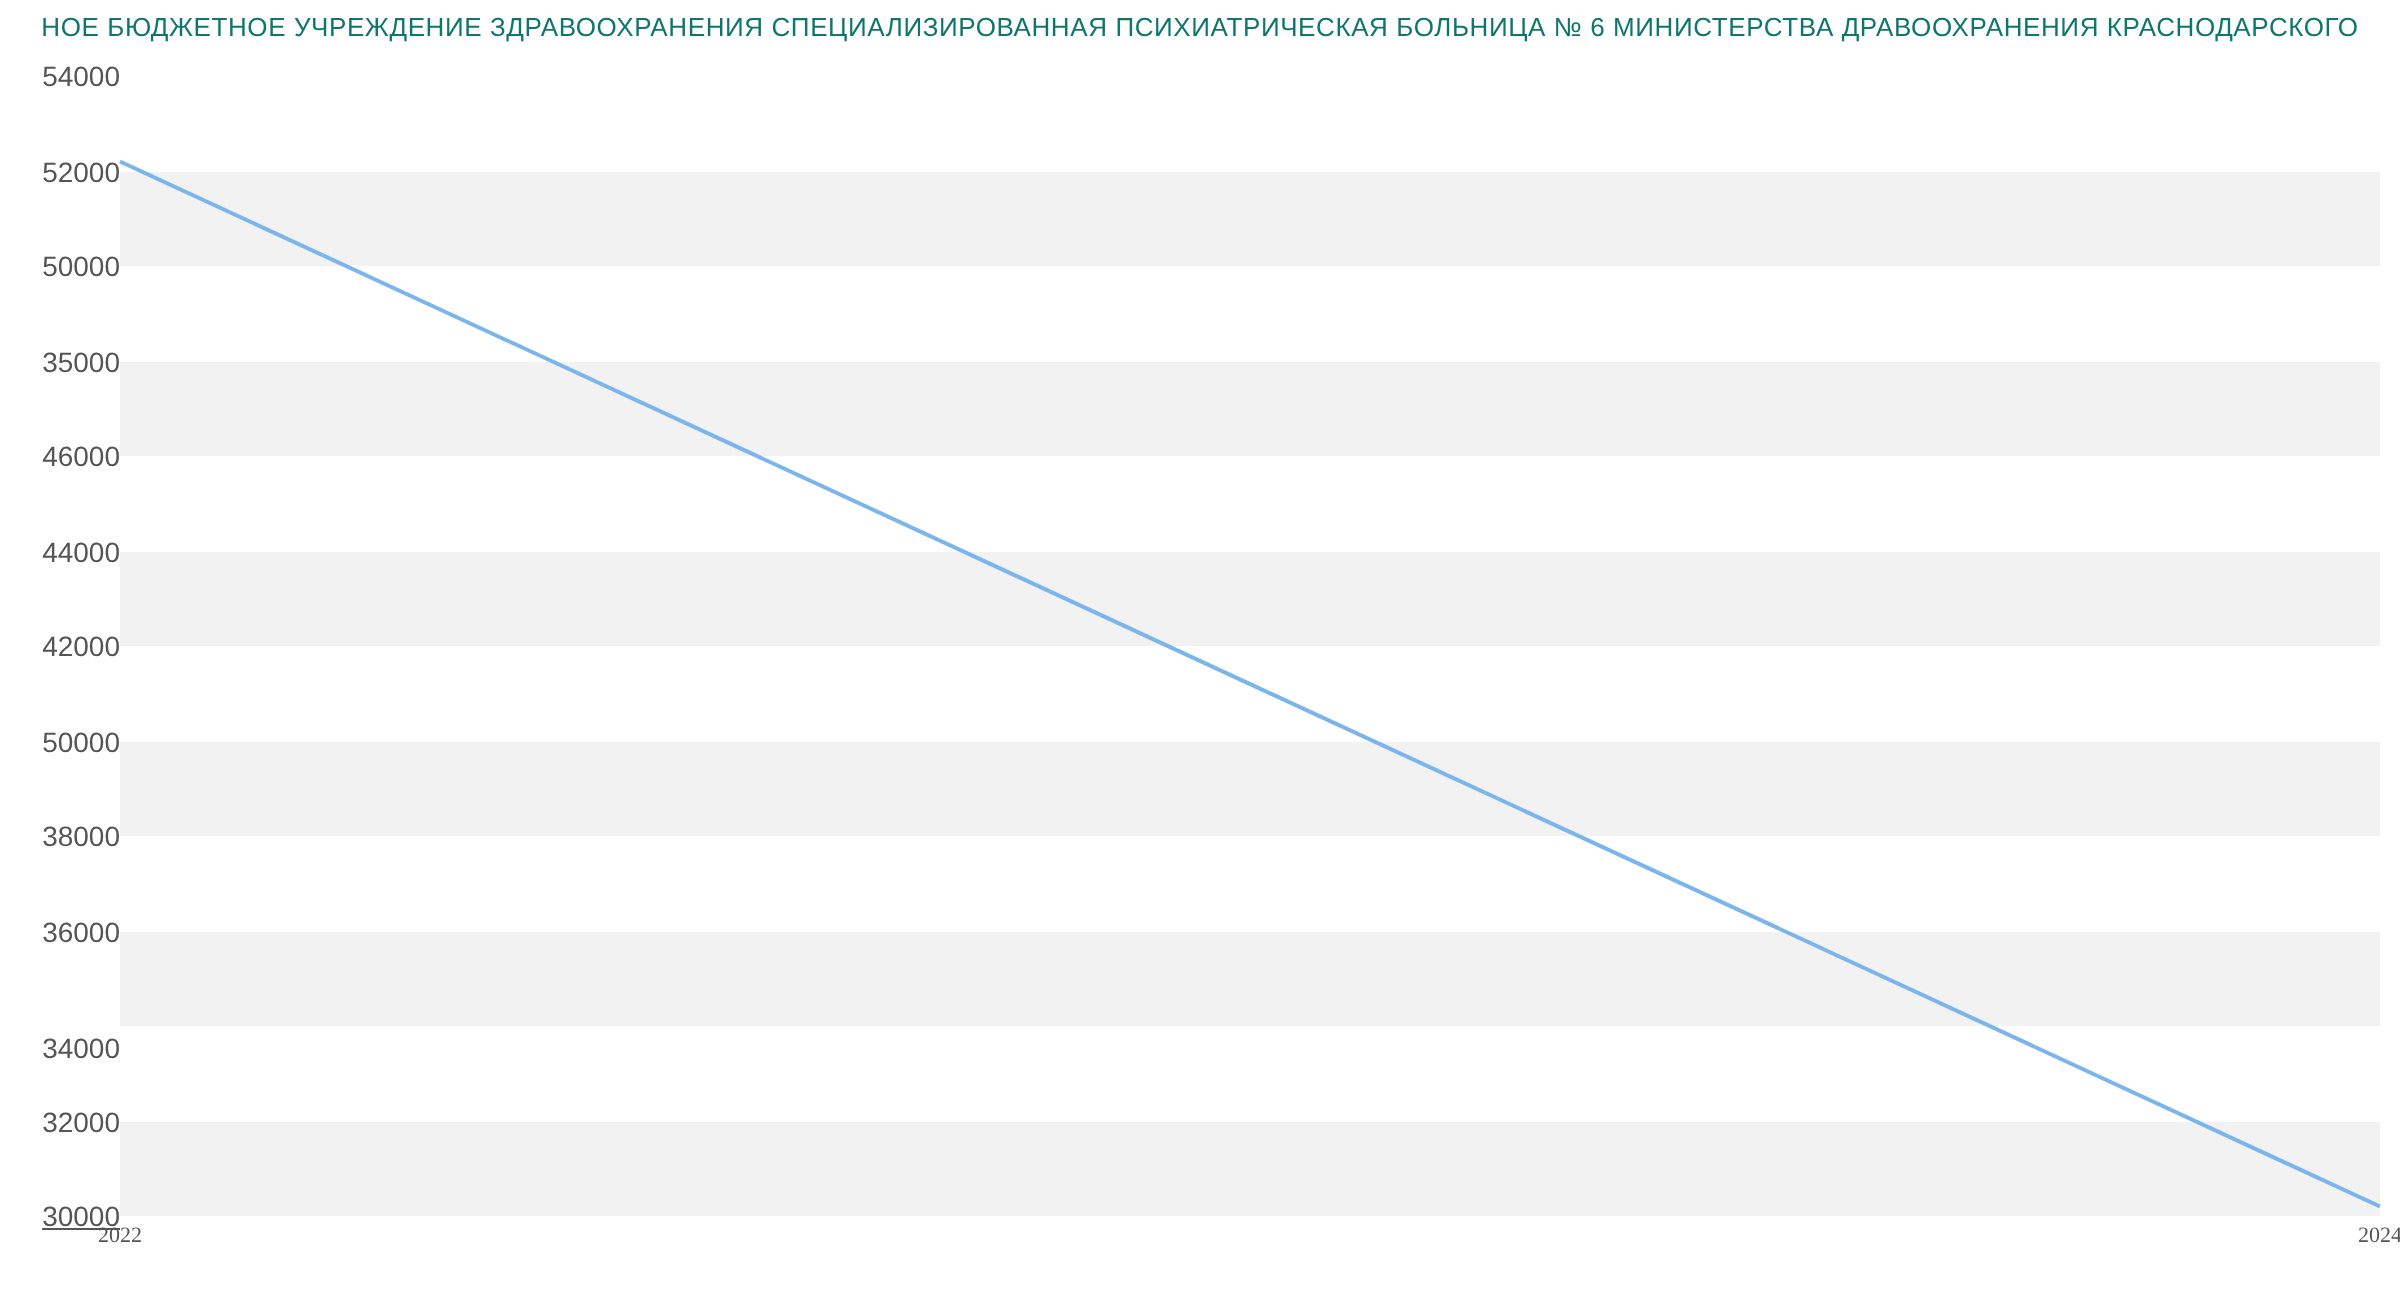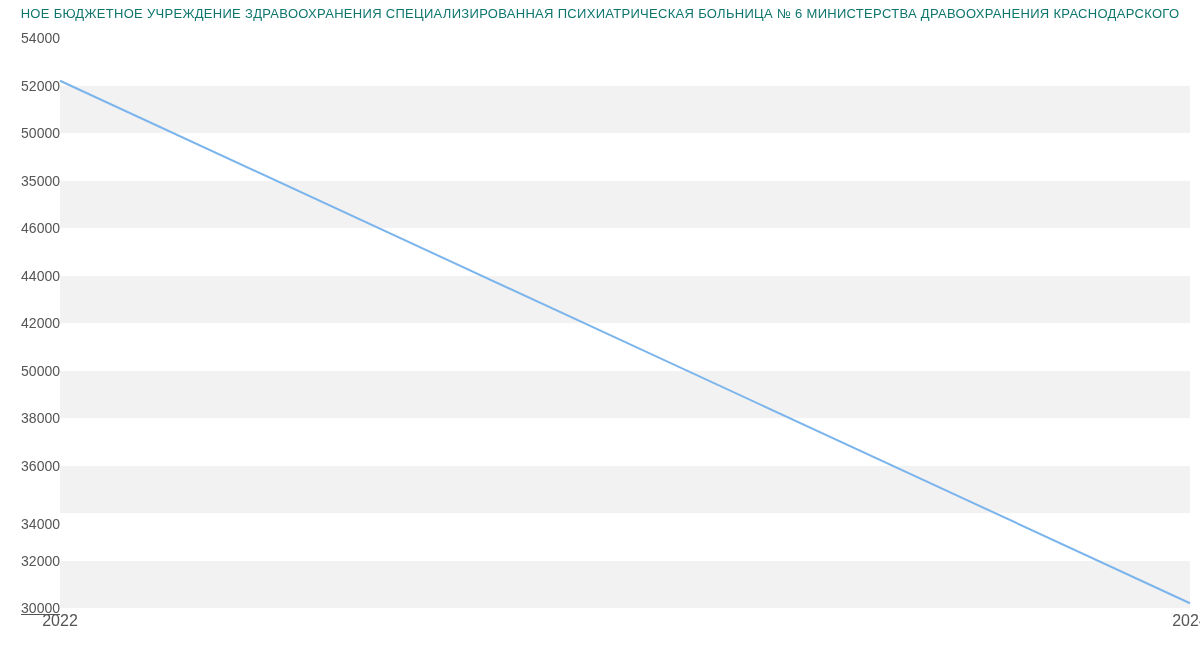--- a/index.html
+++ b/index.html
@@ -47,23 +47,24 @@
       right: 1140px;
       width: 50px;
       text-align: right;
       font-size: 14px;
       color: #555555;
       transform: translateY(-50%);
     }
     .x-tick {
       position: absolute;
       top: 612px;
-      font-size: 16px;
+      font-size: 11px;
       color: #555555;
       transform: translateX(-50%);
+      font-family: Liberation Serif, serif;
     }
     svg.line {
       position: absolute;
       top: 0;
       left: 0;
       width: 1130px;
       height: 570px;
       overflow: visible;
     }
   </style>

